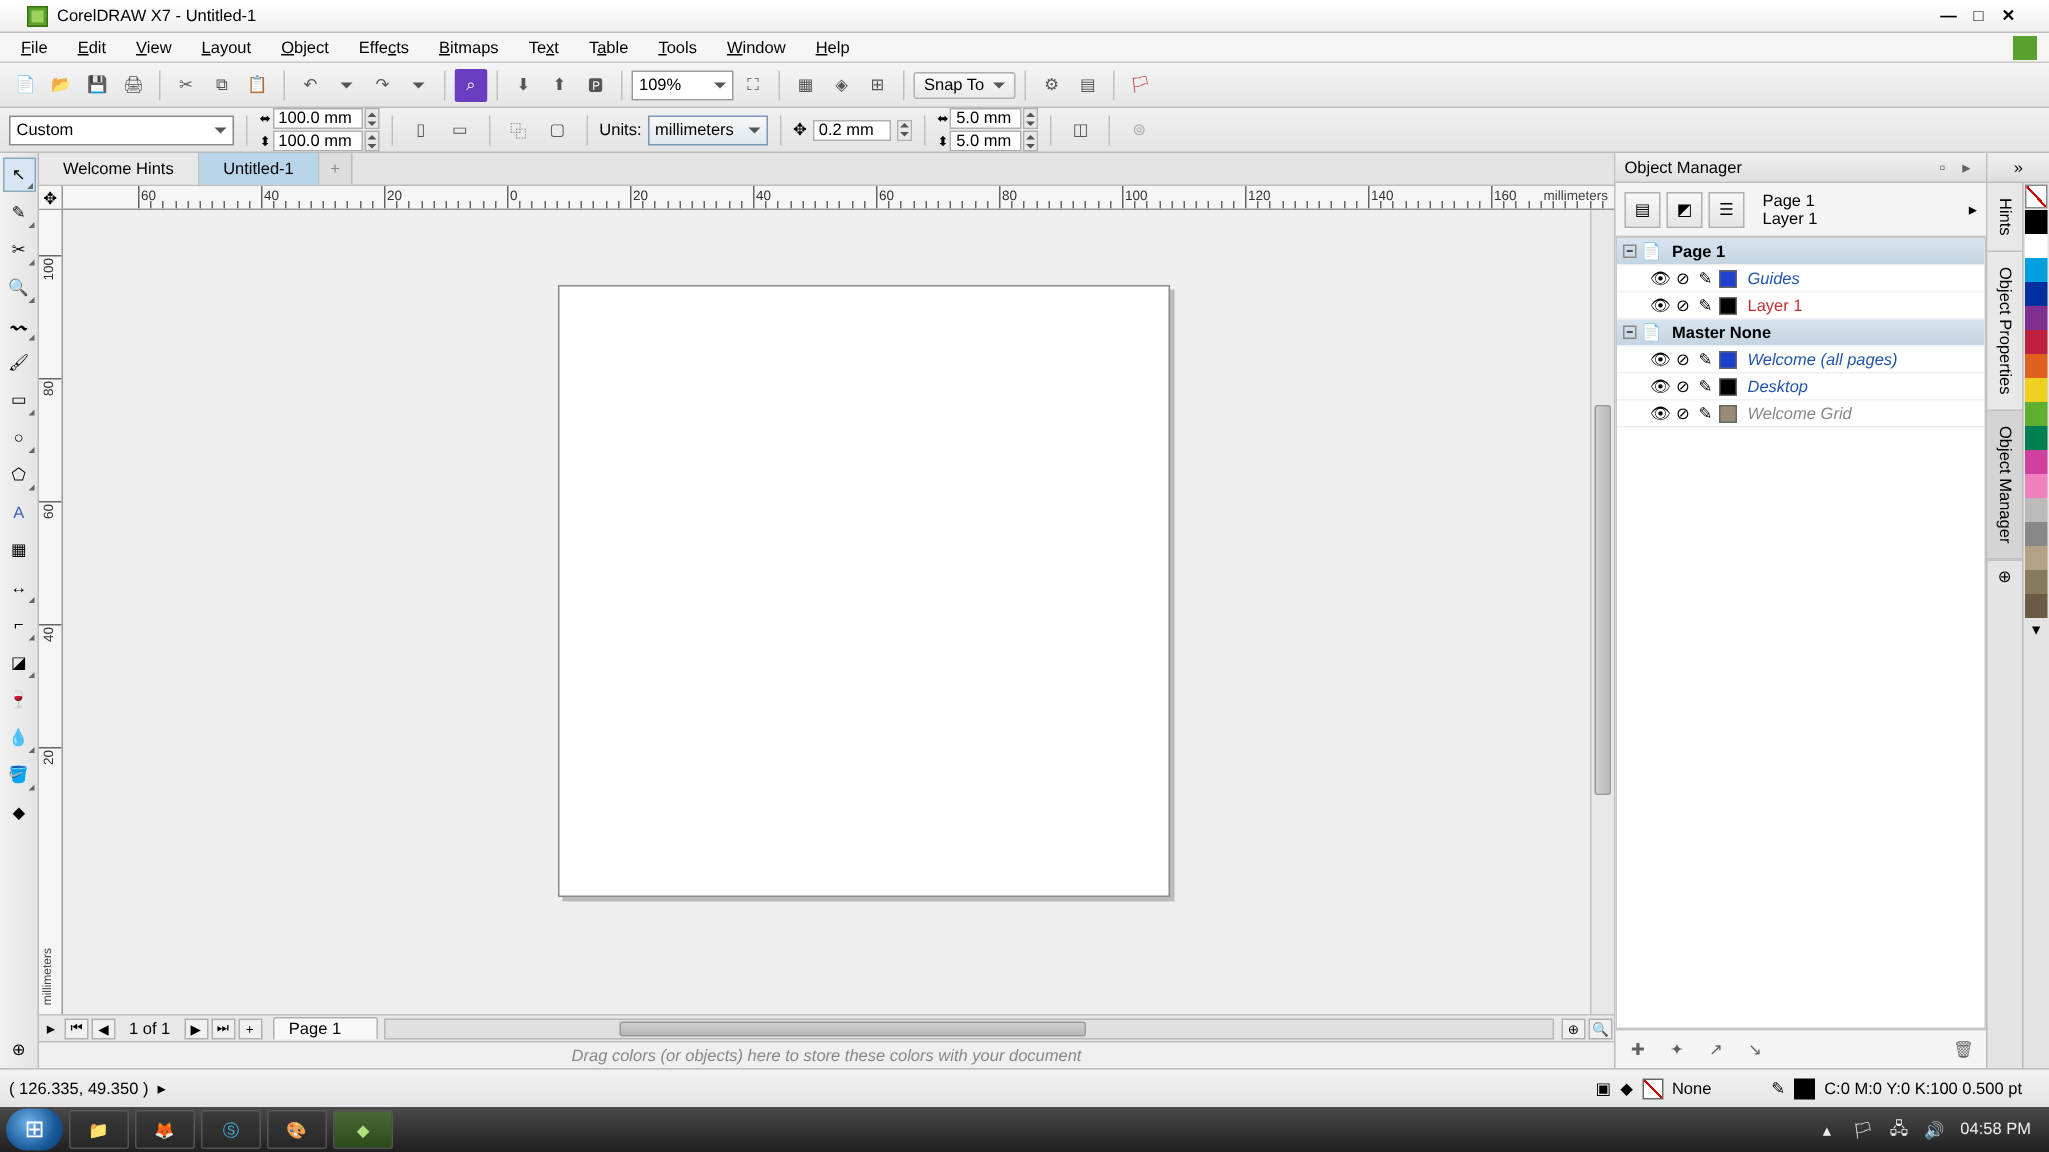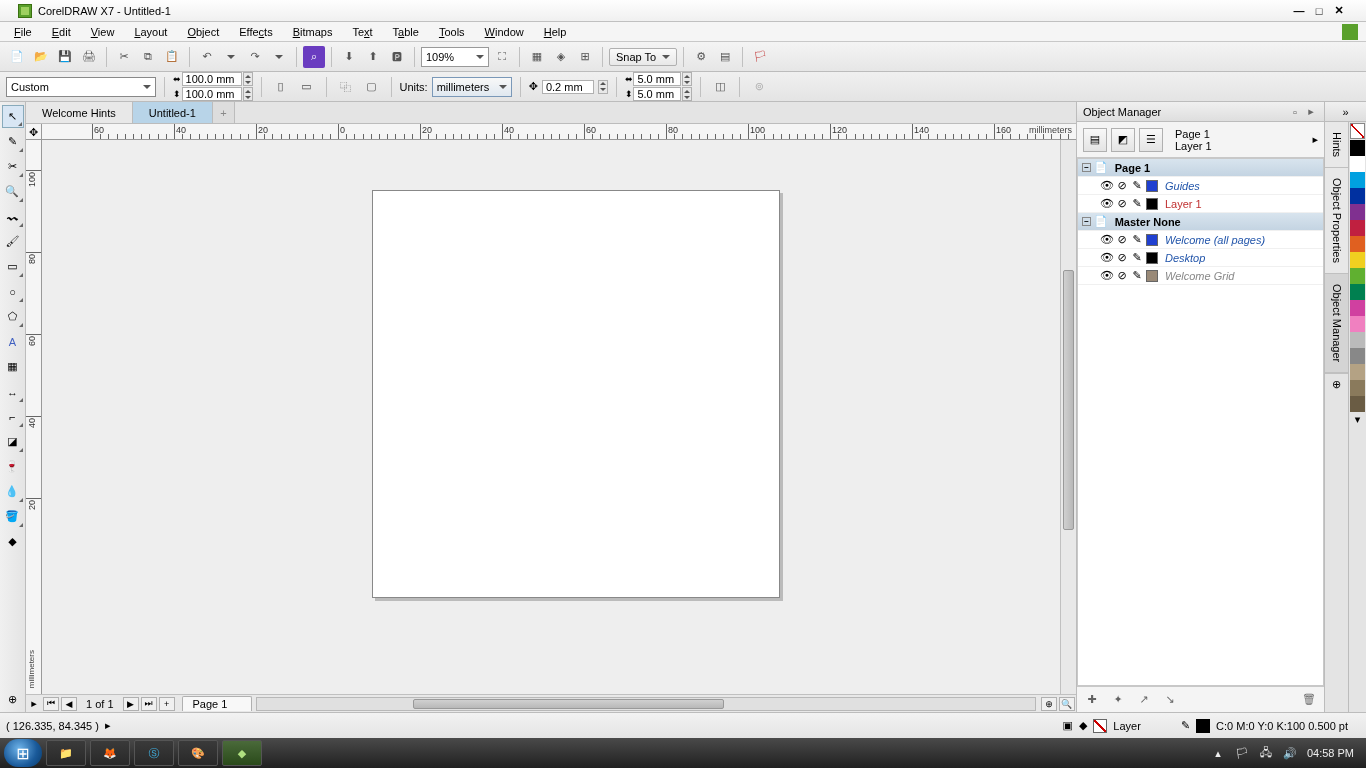--- a/index.html
+++ b/index.html
@@ -488,20 +488,23 @@
       <div class="nbtn">▶</div>
       <div class="nbtn">⏭</div>
       <div class="nbtn">+</div>
       <div class="page-tab"><span>Page 1</span></div>
       <div class="scroll-h">
         <div class="scroll-thumb-h"></div>
       </div>
       <div class="nbtn">⊕</div>
       <div class="nbtn">🔍</div>
     </div>
+    <div class="color-dock">
+      <span>Drag colors (or objects) here to store these colors with your document</span>
+    </div>
   </div>
 
   <div class="dockers">
     <div class="docker-title">
       <span style="flex:1">Object Manager</span>
       <div class="dbtn">▫</div>
       <div class="dbtn">▸</div>
     </div>
     <div class="om-header">
       <div class="om-hbtn">▤</div>
@@ -612,29 +615,29 @@
             <div class="pcell" style="background: rgb(106, 92, 68);"></div>
           </div>
         <div style="height:14px;display:flex;align-items:center;justify-content:center;cursor:pointer;">▾</div>
       </div>
     </div>
   </div>
 </div>
 
 <div class="statusbar">
   <div class="sect">
-    <span>( 126.335, 84.345 )</span>
+    <span>( 126.335, 49.350 )</span>
     <span>▸</span>
   </div>
   <div style="flex:1"></div>
   <div class="sect" style="margin-right:40px;">
     <span>▣</span>
     <span>◆</span>
     <div class="fill-none"></div>
-    <span>Layer</span>
+    <span>None</span>
   </div>
   <div class="sect" style="margin-right:12px;">
     <span>✎</span>
     <div class="outline-swatch"></div>
     <span>C:0 M:0 Y:0 K:100  0.500 pt</span>
   </div>
 </div>
 
 <div class="taskbar">
   <div class="start-orb"></div>

